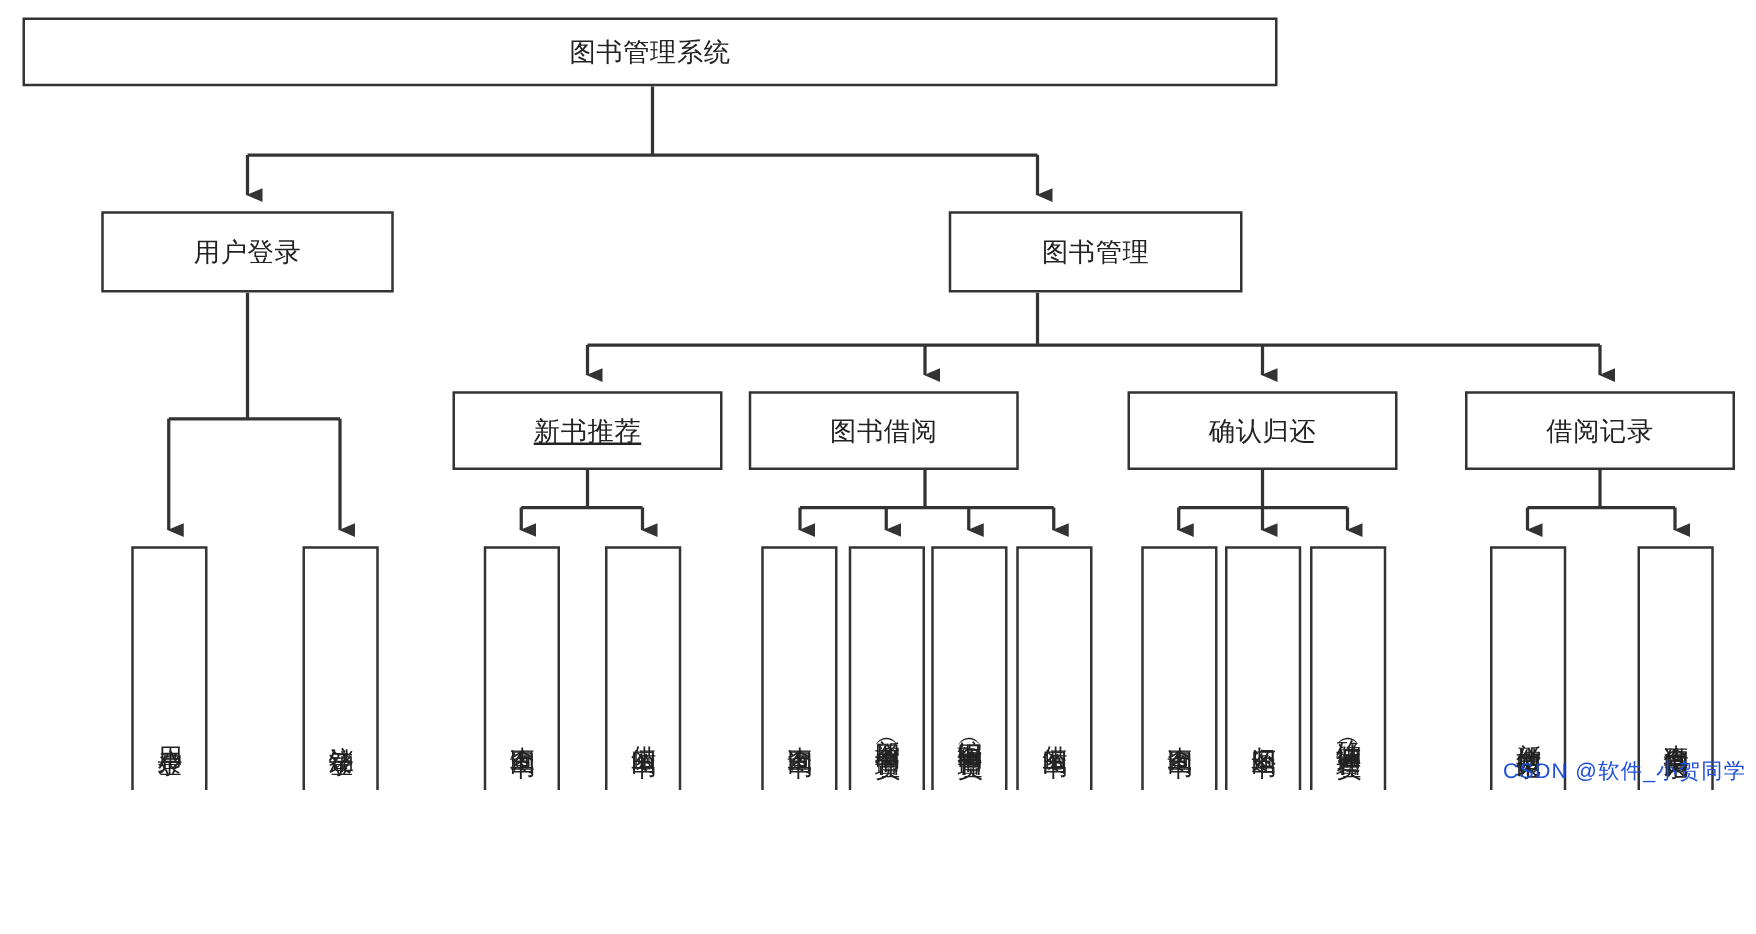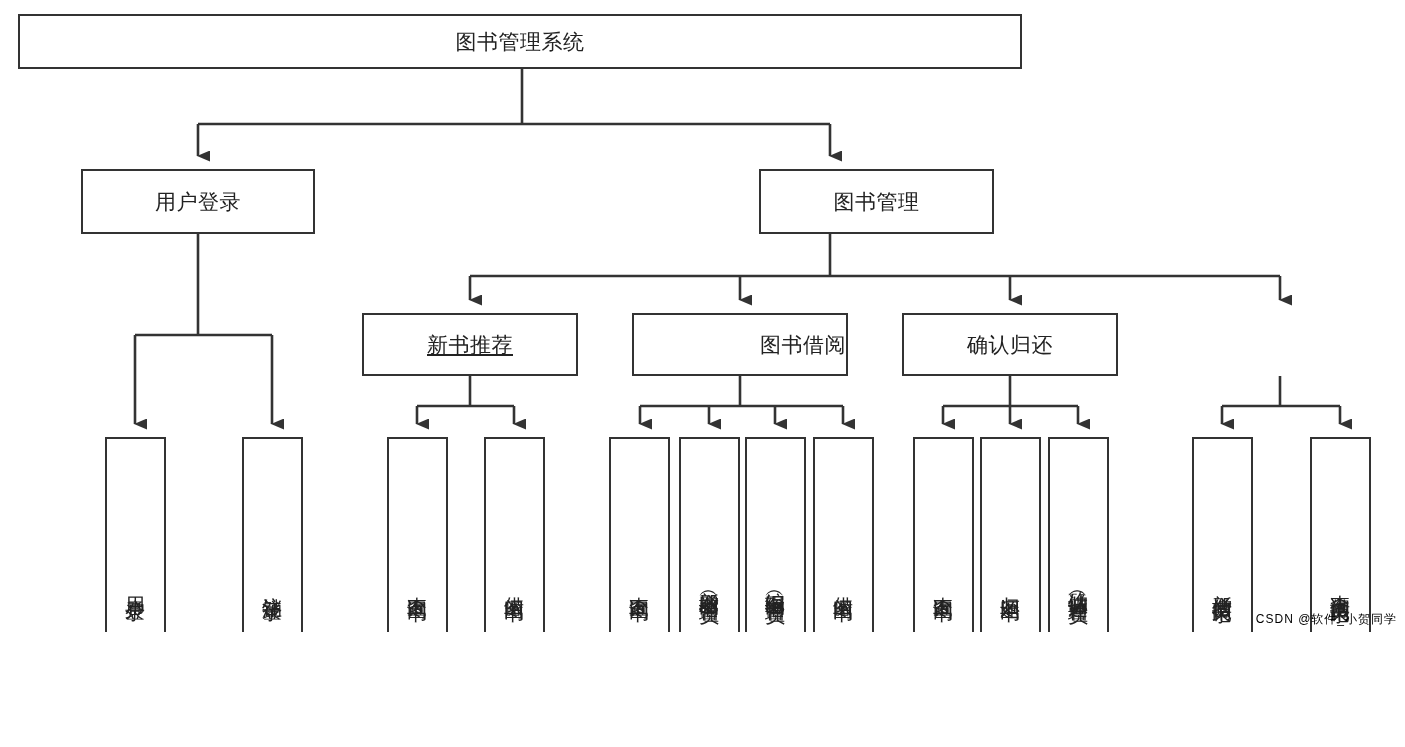--- a/index.html
+++ b/index.html
@@ -49,22 +49,22 @@
     line-height: 1.0;
     white-space: nowrap;
   }
   .node .label {
     display: block;
   }
   .watermark {
     position: absolute;
     right: 8px;
     bottom: 4px;
-    font-size: 12px;
-    color: #000000;
+    font-size: 17px;
+    color: #1d4ed8;
     letter-spacing: 1px;
     white-space: nowrap;
   }
 </style>
 </head>
 <body>
 
 <div id="canvas">
 
   <svg id="wires" viewBox="0 0 1405 747" width="1405" height="747">
@@ -126,25 +126,28 @@
   <div class="node horiz" style="left:81px; top:169px; width:234px; height:65px;">
     <span class="label">用户登录</span>
   </div>
   <div class="node horiz" style="left:712px; top:169px; width:235px; height:65px;margin-left:47px;">
     <span class="label">图书管理</span>
   </div>
 
   <div class="node horiz" style="left:362px; top:313px; width:216px; height:63px;text-decoration:underline;">
     <span class="label">新书推荐</span>
   </div>
-  <div class="node horiz" style="left:632px; top:313px; width:216px; height:63px;justify-content:flex-end;">
+  <div class="node horiz" style="left:599px; top:313px; width:216px; height:63px;">
     <span class="label">图书借阅</span>
   </div>
   <div class="node horiz" style="left:902px; top:313px; width:216px; height:63px;">
     <span class="label">确认归还</span>
+  </div>
+  <div class="node horiz" style="left:1172px; top:313px; width:216px; height:63px;">
+    <span class="label">借阅记录</span>
   </div>
 
   <div class="node vert" style="left:105px; top:437px; width:61px; height:296px;">
     <span class="label">用户登录</span>
   </div>
   <div class="node vert" style="left:242px; top:437px; width:61px; height:296px;">
     <span class="label">注销登录</span>
   </div>
 
   <div class="node vert" style="left:387px; top:437px; width:61px; height:296px;">

